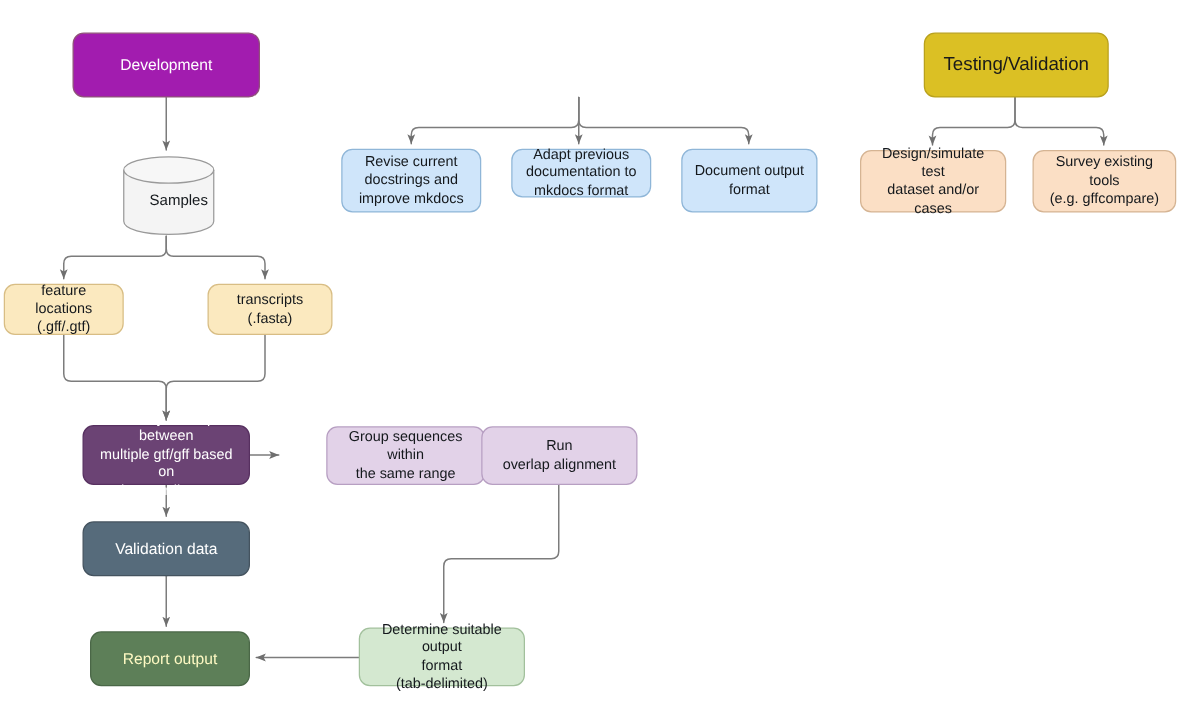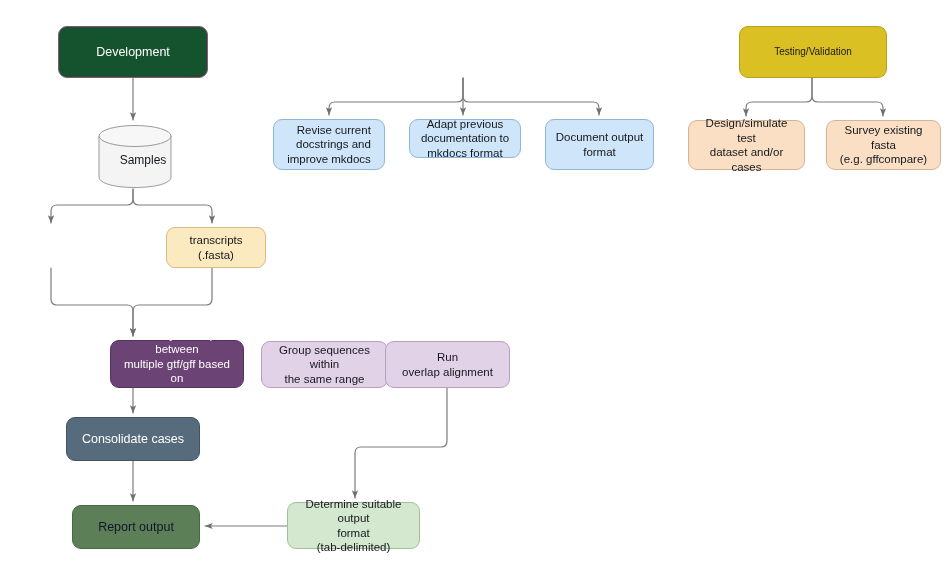--- a/index.html
+++ b/index.html
@@ -39,74 +39,73 @@
     line-height: 14.5px;
     padding: 2px 6px;
     z-index: 2;
   }
   .node .label {
     white-space: pre-line;
     display: block;
   }
   
   .theme-dev {
-    background: #14532d;
+    background: #a21caf;
     border-color: #90527a;
     color: #ffffff;
     font-size: 12.5px;
     text-align: right;
   }
   .theme-doc {
     background: #1f8fd6;
     border-color: #1b7ab6;
     color: #ffffff;
     font-size: 12.5px;
   }
   .theme-test {
     background: #dbc024;
     border-color: #b9a11d;
     color: #1a1a1a;
-    font-size: 10px;
+    font-size: 15px;
   }
   .theme-blue-light {
     background: #cfe5fa;
     border-color: #8fb6d8;
     color: #14181c;
   }
   .theme-peach {
     background: #fbdfc5;
     border-color: #d5b493;
     color: #14181c;
   }
   .theme-yellow-light {
     background: #fbe9bf;
     border-color: #d8bd84;
     color: #14181c;
   }
   .theme-purple-dark {
     background: #6b4374;
     border-color: #573060;
     color: #ffffff;
-    margin-left: 44px;
   }
   .theme-purple-light {
     background: #e2d2e8;
     border-color: #b79fc2;
     color: #14181c;
   }
   .theme-slate {
     background: #566b7b;
     border-color: #44535f;
     color: #ffffff;
     font-size: 12.5px;
   }
   .theme-green-dark {
     background: #5d7f58;
     border-color: #4a6747;
-    color: #0f172a;
+    color: #fef9c3;
     font-size: 12.5px;
   }
   .theme-green-light {
     background: #d4e8d0;
     border-color: #a2c09c;
     color: #14181c;
   }
   
   .cylinder {
     position: absolute;
@@ -179,20 +178,24 @@
   </div>
 
   <div class="cylinder" style="left:98px; top:124px; width:90px; height:65px;">
     <svg width="74" height="65" viewBox="0 0 74 65" xmlns="http://www.w3.org/2000/svg">
       <path d="M1,12 L1,53 C1,59.5 17,63.5 37,63.5 C57,63.5 73,59.5 73,53 L73,12" fill="#f4f4f4" stroke="#9a9a9a" stroke-width="1"></path>
       <ellipse cx="37" cy="12" rx="36" ry="10.5" fill="#f7f7f7" stroke="#9a9a9a" stroke-width="1"></ellipse>
     </svg>
     <span class="cyl-label">Samples</span>
   </div>
 
+  <div class="node theme-yellow-light" style="left:3px; top:227px; width:96px; height:41px;">
+    <span class="label">feature locations
+(.gff/.gtf)</span>
+  </div>
 
   <div class="node theme-yellow-light" style="left:166px; top:227px; width:100px; height:41px;">
     <span class="label">transcripts
 (.fasta)</span>
   </div>
 
   <div class="node theme-purple-dark" style="left:66px; top:340px; width:134px; height:48px;">
     <span class="label">Identify overlap between
 multiple gtf/gff based on
 the coordinates</span>
@@ -202,35 +205,35 @@
     <span class="label">Group sequences within
 the same range</span>
   </div>
 
   <div class="node theme-purple-light" style="left:385px; top:341px; width:125px; height:47px;">
     <span class="label">Run
 overlap alignment</span>
   </div>
 
   <div class="node theme-slate" style="left:66px; top:417px; width:134px; height:44px;">
-    <span class="label">Consolidate cases</span>
+    <span class="label">Validation data</span>
   </div>
 
   <div class="node theme-green-light" style="left:287px; top:502px; width:133px; height:47px;justify-content:flex-end;">
     <span class="label">Determine suitable output
 format
 (tab-delimited)</span>
   </div>
 
   <div class="node theme-green-dark" style="left:72px; top:505px; width:128px; height:44px;">
     <span class="label">Report output</span>
   </div>
 
 
-  <div class="node theme-blue-light" style="left:273px; top:119px; width:112px; height:51px;text-align:right;">
+  <div class="node theme-blue-light" style="left:273px; top:119px; width:112px; height:51px;">
     <span class="label">Revise current
 docstrings and
 improve mkdocs</span>
   </div>
 
   <div class="node theme-blue-light" style="left:409px; top:119px; width:112px; height:39px;">
     <span class="label">Adapt previous
 documentation to
 mkdocs format</span>
   </div>
@@ -243,17 +246,17 @@
   <div class="node theme-test" style="left:739px; top:26px; width:148px; height:52px;">
     <span class="label">Testing/Validation</span>
   </div>
 
   <div class="node theme-peach" style="left:688px; top:120px; width:117px; height:50px;">
     <span class="label">Design/simulate test
 dataset and/or cases</span>
   </div>
 
   <div class="node theme-peach" style="left:826px; top:120px; width:115px; height:50px;">
-    <span class="label">Survey existing fasta
+    <span class="label">Survey existing tools
 (e.g. gffcompare)</span>
   </div>
 
 </div>
 
 </body></html>

